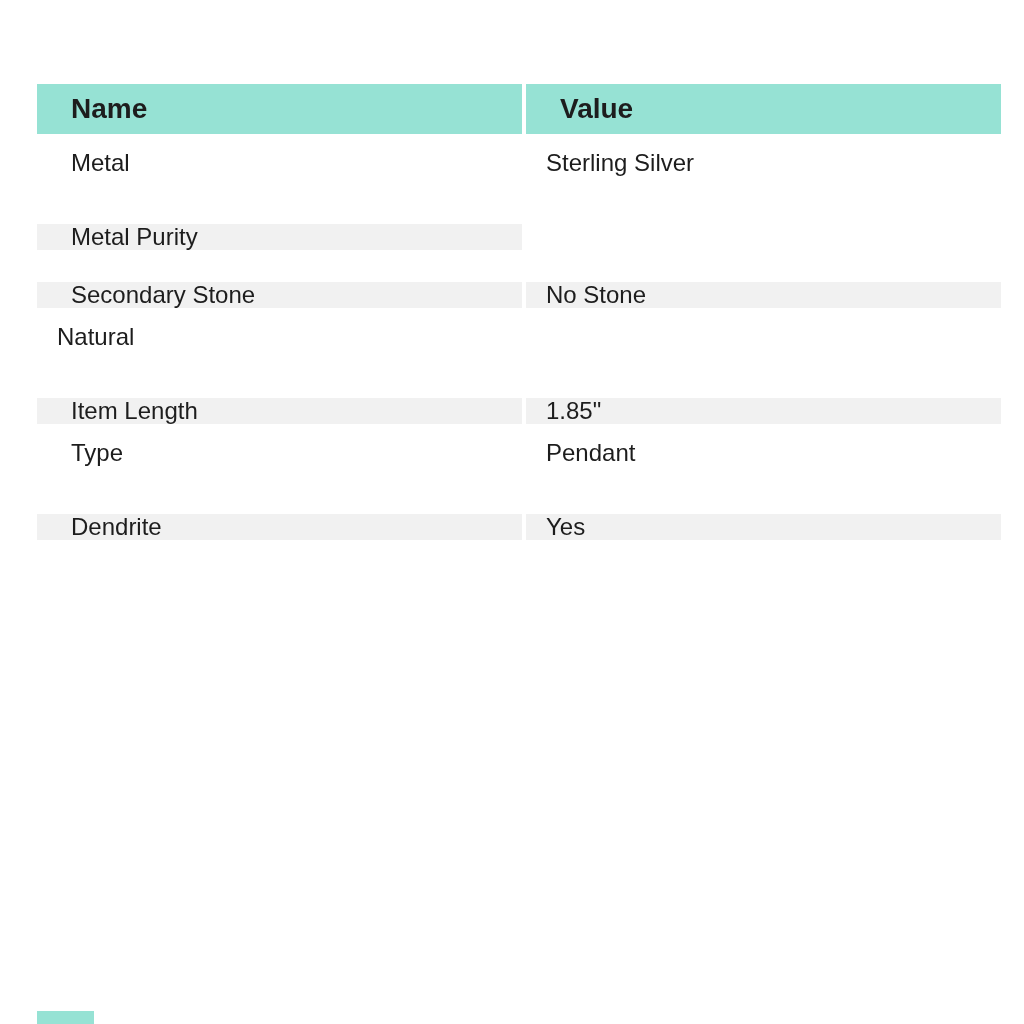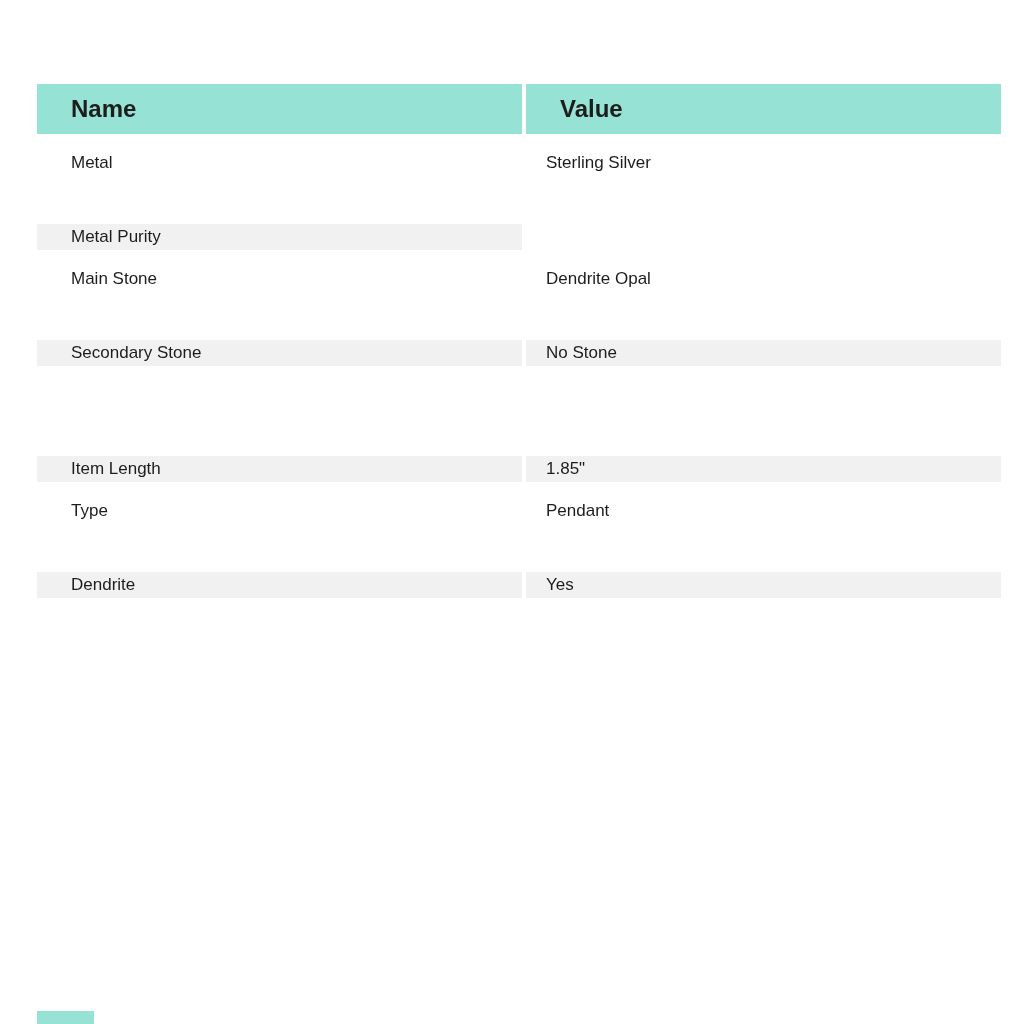--- a/index.html
+++ b/index.html
@@ -40,27 +40,27 @@
     width:485px;
     padding-left:34px;
     flex:none;
   }
   .c2{
     flex:1;
     padding-left:20px;
   }
   .header .cell{
     background:var(--header-bg);
-    font-size:24px;
+    font-size:28px;
     font-weight:700;
     padding-left:34px;
   }
   .data .cell{
     background:var(--row-bg);
-    font-size:17px;
+    font-size:24px;
     font-weight:400;
   }
   .data.striped .cell{
     background:var(--stripe-bg);
     margin-top:32px;
   }
   .partial-next-header{
     position:absolute;
     left:37px;
     top:1011px;
@@ -81,31 +81,28 @@
 
   <div class="row data">
     <div class="cell c1">Metal</div>
     <div class="cell c2">Sterling Silver</div>
   </div>
 
   <div class="row data striped">
     <div class="cell c1">Metal Purity</div>
   </div>
 
-  <div class="row data">
-    <div class="cell c1">Main Stone</div>
-    <div class="cell c2">Dendrite Opal</div>
-  </div>
 
   <div class="row data striped">
     <div class="cell c1">Secondary Stone</div>
     <div class="cell c2">No Stone</div>
   </div>
 
   <div class="row data">
+    <div class="cell c2">Natural</div>
   </div>
 
   <div class="row data striped">
     <div class="cell c1">Item Length</div>
     <div class="cell c2">1.85"</div>
   </div>
 
   <div class="row data">
     <div class="cell c1">Type</div>
     <div class="cell c2">Pendant</div>

